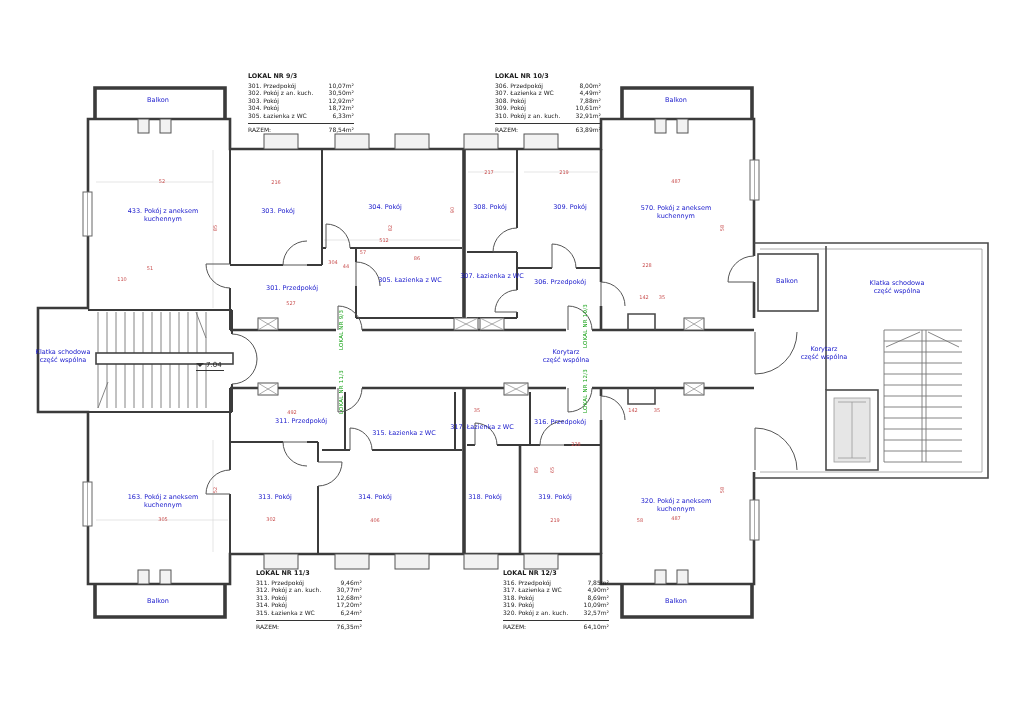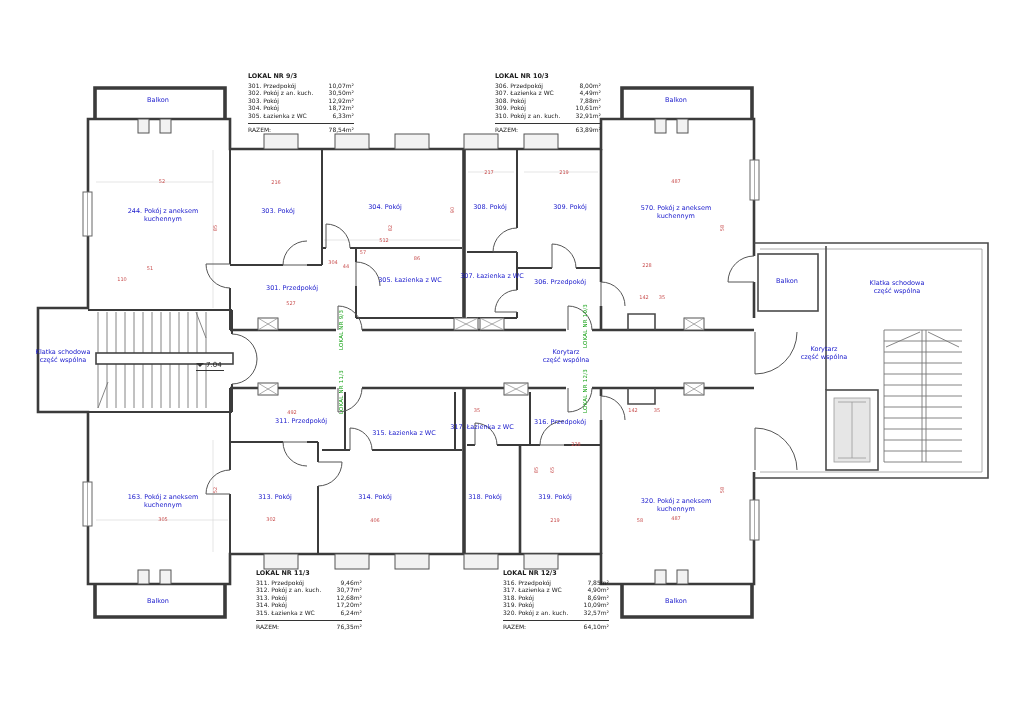--- a/index.html
+++ b/index.html
@@ -150,21 +150,21 @@
         <path d="M258,383l20,12M278,383l-20,12"></path>
       <rect x="504" y="383" width="24" height="12"></rect>
         <path d="M504,383l24,12M528,383l-24,12"></path>
       <rect x="684" y="383" width="20" height="12"></rect>
         <path d="M684,383l20,12M704,383l-20,12"></path>
     </g>
   </svg>
 
   <div id="labels">
       <div class="rlabel" style="left: 292px; top: 289px;">301. Przedpokój</div>
-      <div class="rlabel" style="left: 163px; top: 215px;">244. Pokój z aneksem
+      <div class="rlabel" style="left: 163px; top: 215px;">433. Pokój z aneksem
 kuchennym</div>
       <div class="rlabel" style="left: 278px; top: 212px;">303. Pokój</div>
       <div class="rlabel" style="left: 385px; top: 208px;">304. Pokój</div>
       <div class="rlabel" style="left: 410px; top: 281px;">305. Łazienka z WC</div>
       <div class="rlabel" style="left: 560px; top: 283px;">306. Przedpokój</div>
       <div class="rlabel" style="left: 492px; top: 277px;">307. Łazienka z WC</div>
       <div class="rlabel" style="left: 490px; top: 208px;">308. Pokój</div>
       <div class="rlabel" style="left: 570px; top: 208px;">309. Pokój</div>
       <div class="rlabel" style="left: 676px; top: 212px;">570. Pokój z aneksem
 kuchennym</div>

